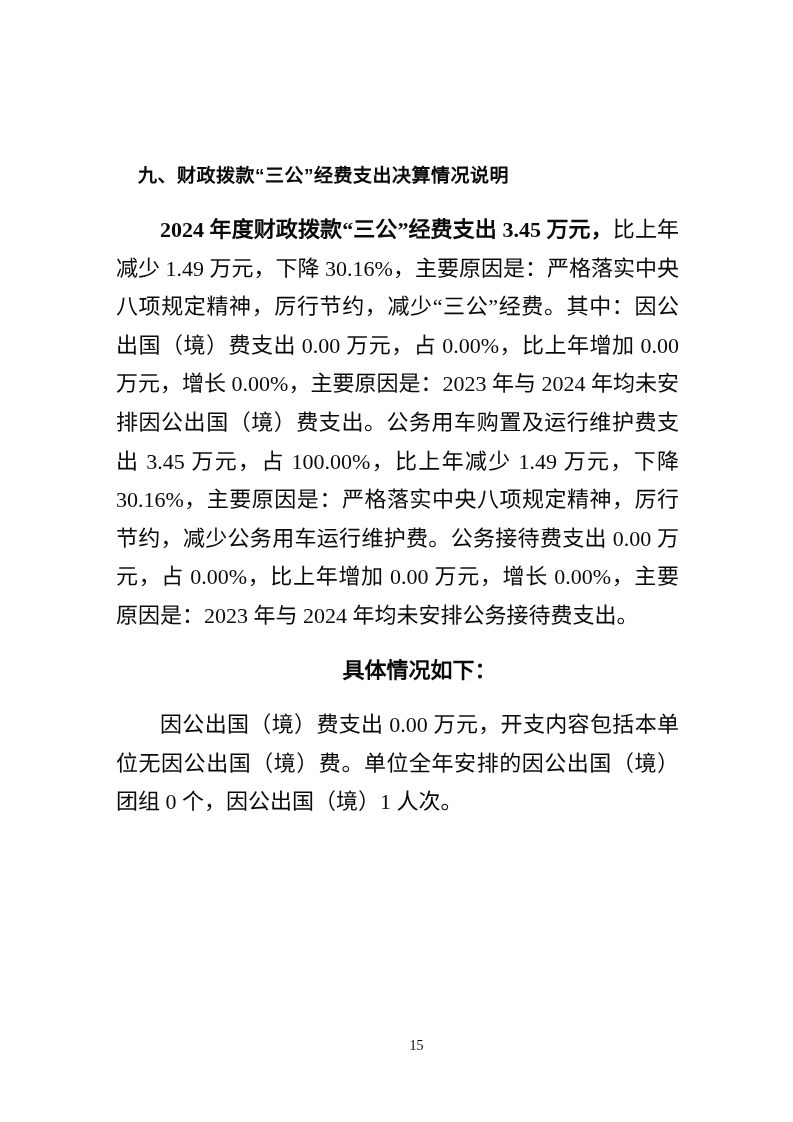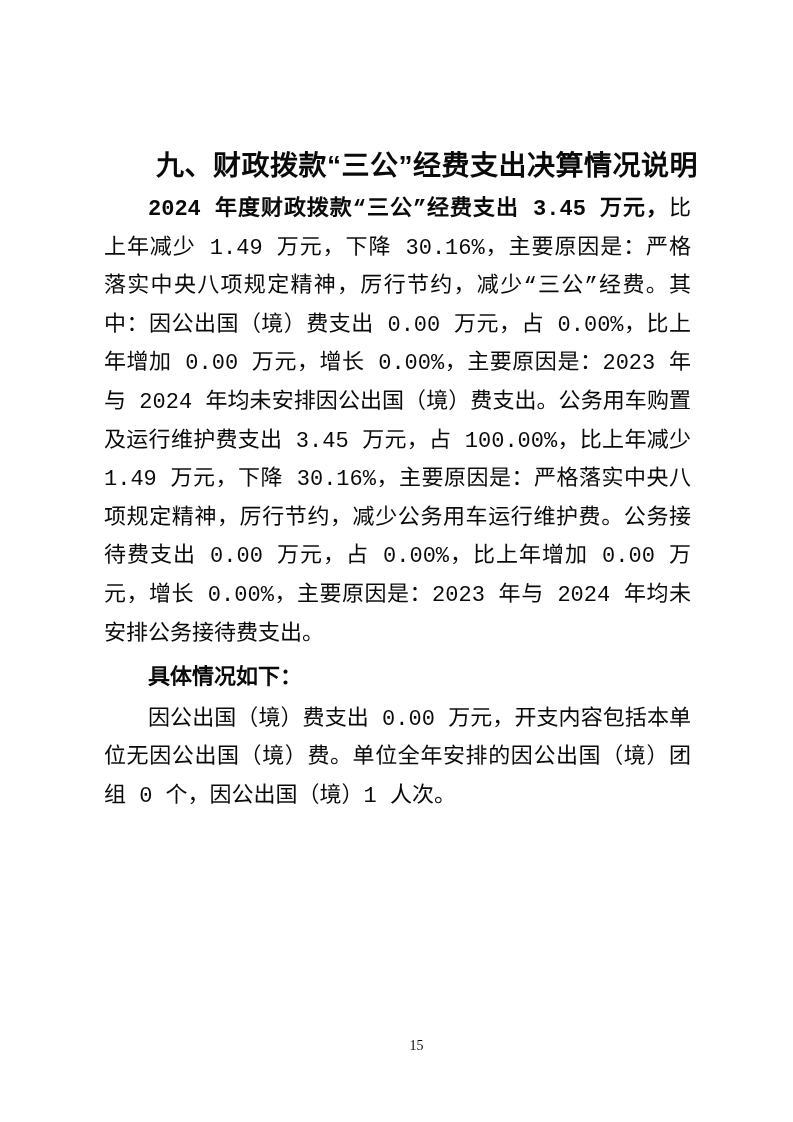--- a/index.html
+++ b/index.html
@@ -25,48 +25,47 @@
   }
   .content {
     position: absolute;
     left: 100px;
     top: 147px;
     width: 595px;
   }
   .heading {
     font-family: "Liberation Sans", sans-serif;
     font-weight: bold;
-    font-size: 28px;
+    font-size: 19px;
     line-height: 38px;
-    margin: 0 0 6px 0;
+    margin: 10px 0 6px 0;
     text-indent: 2em;
     letter-spacing: 0.5px;
     white-space: nowrap;
   }
   .para {
-    margin: 4px;
+    margin: 16px;
     font-size: 22px;
     line-height: 38.6px;
     text-align: justify;
     text-justify: inter-ideograph;
     text-indent: 2em;
     overflow-wrap: break-word;
-    font-family: Liberation Mono, monospace;
   }
   .lead-bold {
     font-weight: bold;
   }
   .subheading {
     font-family: "Liberation Sans", sans-serif;
     font-weight: bold;
     font-size: 22px;
     line-height: 38.6px;
     margin: 4px;
     text-indent: 2em;
-    text-align: left;
+    text-align: center;
   }
   .footer-pagenum {
     position: absolute;
     left: 0;
     right: 0;
     top: 1038px;
     text-align: center;
     font-family: "Liberation Serif", serif;
     font-size: 14px;
     color: #0a0a0a;

